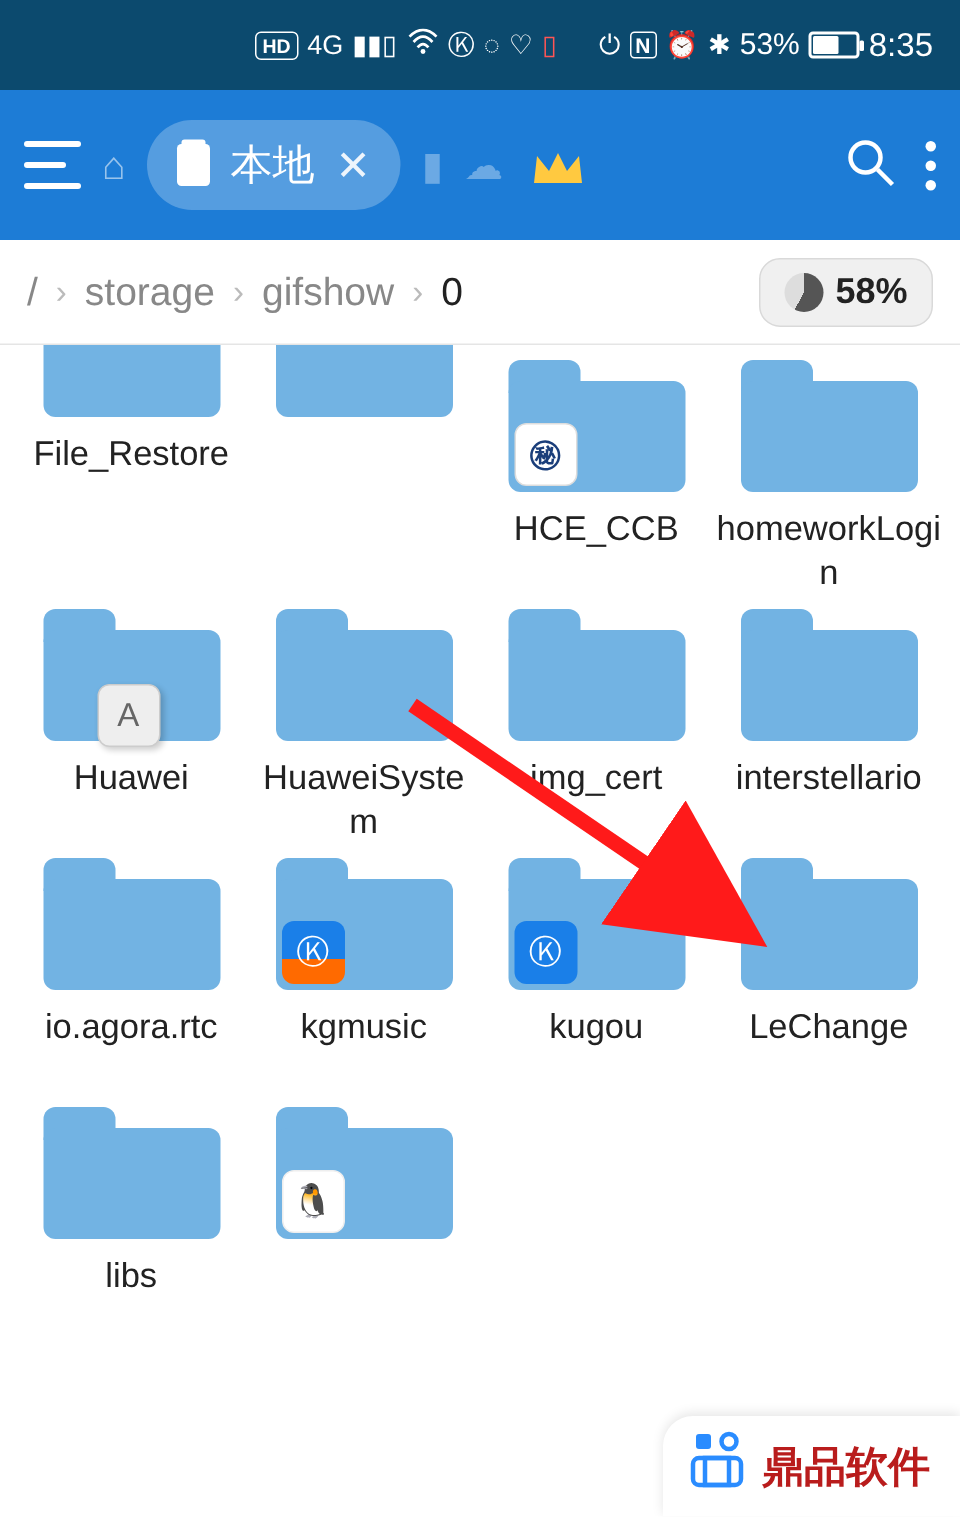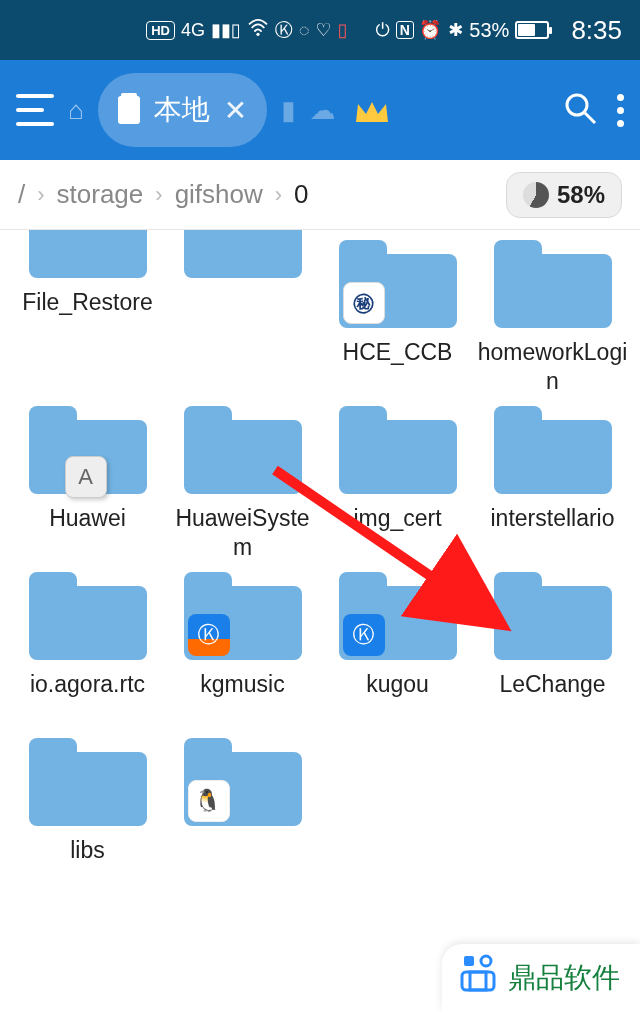--- a/index.html
+++ b/index.html
@@ -37,41 +37,41 @@
     border-radius: 3px; position: relative; display: inline-block;
   }
   .status-bar .battery::after {
     content: ""; position: absolute; right: -5px; top: 4px;
     width: 3px; height: 7px; background: #fff; border-radius: 1px;
   }
   .status-bar .battery .fill {
     position: absolute; left: 1px; top: 1px; bottom: 1px;
     width: 55%; background: #fff; border-radius: 1px;
   }
-  .status-bar .time { font-size: 26px; margin-left: 16px; font-weight: 400; }
+  .status-bar .time { font-size: 22px; margin-left: 0; font-weight: 400; }
 
   .toolbar {
     height: 100px;
     background: #1d7cd6;
     display: flex;
     align-items: center;
     padding: 0 16px;
     gap: 14px;
   }
   .hamburger {
     width: 38px; height: 32px; display: flex; flex-direction: column;
     justify-content: space-between; cursor: pointer;
   }
   .hamburger div { height: 4px; background: #fff; border-radius: 2px; }
   .hamburger div:nth-child(2){ width: 28px; }
   .home-ic { color: rgba(255,255,255,0.55); font-size: 26px; }
   .tab {
     background: rgba(255,255,255,0.25);
     border-radius: 40px;
-    height: 74px;
+    height: 60px;
     display: flex; align-items: center;
     padding: 0 20px; gap: 14px;
     color: #fff;
   }
   .sd-ic { width: 22px; height: 28px; background: #fff; border-radius: 3px 3px 3px 3px; position: relative; }
   .sd-ic::before { content:""; position:absolute; top:-3px; left:3px; width:16px; height:6px; background:#fff; border-radius:2px 2px 0 0; }
   .tab-label { font-size: 28px; font-weight: 500; }
   .tab-close { font-size: 28px; color: rgba(255,255,255,0.9); font-weight: 300; }
   .faint-ic { color: rgba(255,255,255,0.35); font-size: 26px; }
   .crown {
@@ -149,21 +149,21 @@
     left: 265px; top: 460px;
     pointer-events: none;
   }
 
   .watermark {
     position: absolute; right: 0; bottom: 0;
     background: #fff; border-top-left-radius: 20px;
     padding: 10px 20px 10px 16px;
     display: flex; align-items: center; gap: 10px;
     box-shadow: 0 -2px 8px rgba(0,0,0,0.1);
-    font-size: 28px; color: #15803d; font-weight: 400;
+    font-size: 28px; color: #b91c1c; font-weight: 700;
   }
   .wm-logo svg { width: 40px; height: 40px; }
 </style>
 </head>
 <body>
 
 <div class="status-bar">
   <span class="hd-badge">HD</span>
   <span class="sym">4G</span>
   <span class="signal">▮▮▯</span>

